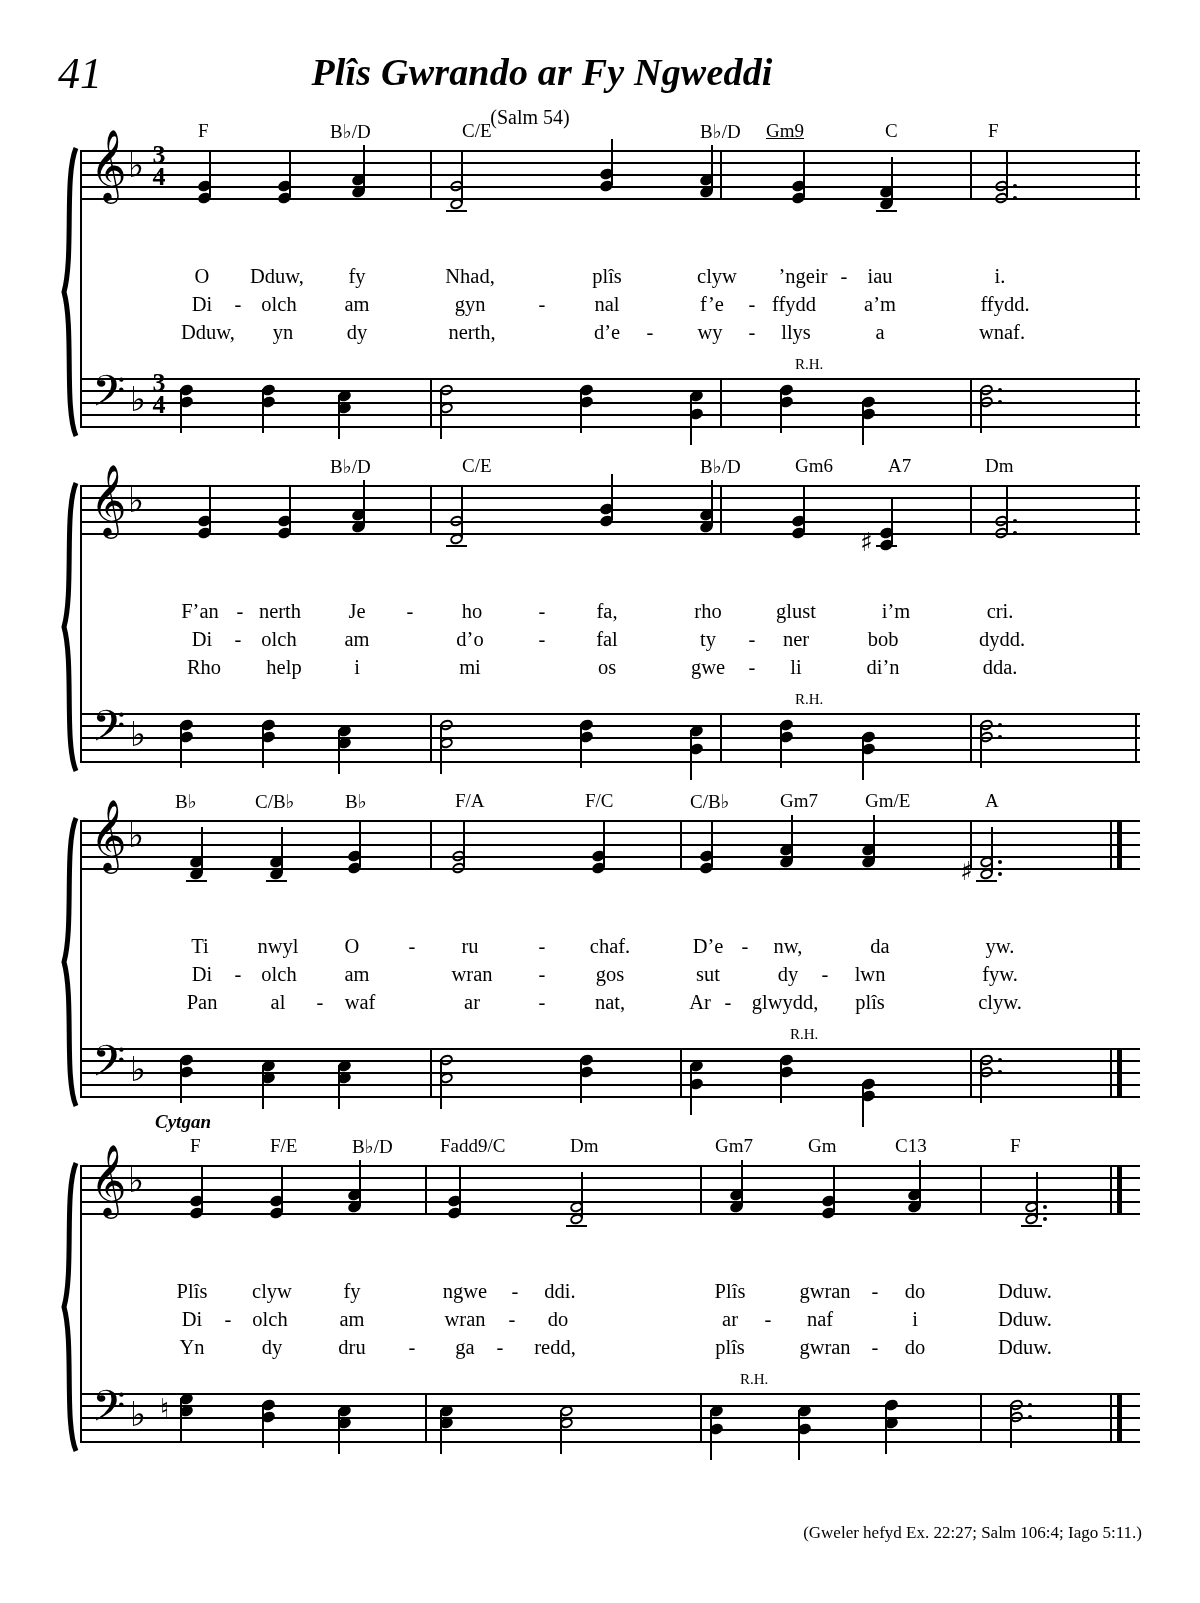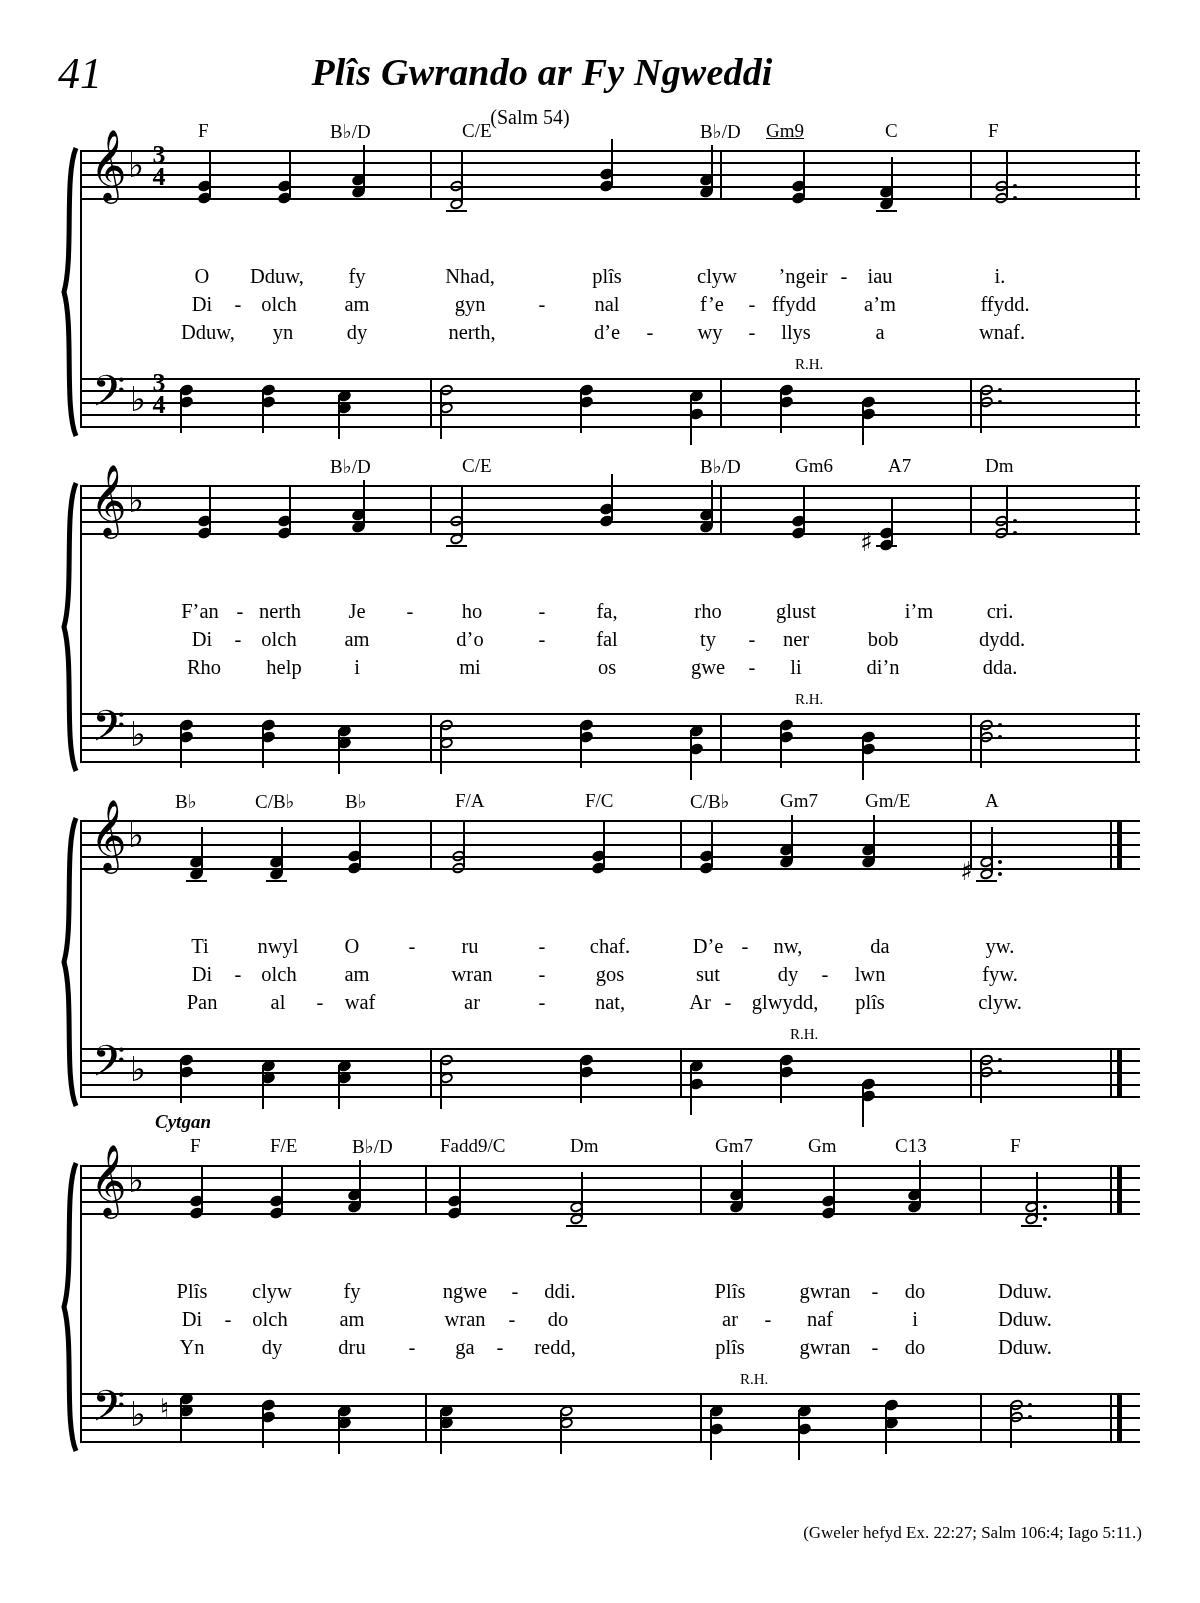--- a/index.html
+++ b/index.html
@@ -466,21 +466,21 @@
         <span style="left: 120px;">F’an</span>
         <span style="left: 160px;">-</span>
         <span style="left: 200px;">nerth</span>
         <span style="left: 277px;">Je</span>
         <span style="left: 330px;">-</span>
         <span style="left: 392px;">ho</span>
         <span style="left: 462px;">-</span>
         <span style="left: 527px;">fa,</span>
         <span style="left: 628px;">rho</span>
         <span style="left: 716px;">glust</span>
-        <span style="left: 839px;">i’m</span>
+        <span style="left: 816px;">i’m</span>
         <span style="left: 920px;">cri.</span>
       </div>
       <div class="lyricline" style="top: 143px;">
         <span style="left: 122px;">Di</span>
         <span style="left: 158px;">-</span>
         <span style="left: 199px;">olch</span>
         <span style="left: 277px;">am</span>
         <span style="left: 390px;">d’o</span>
         <span style="left: 462px;">-</span>
         <span style="left: 527px;">fal</span>

